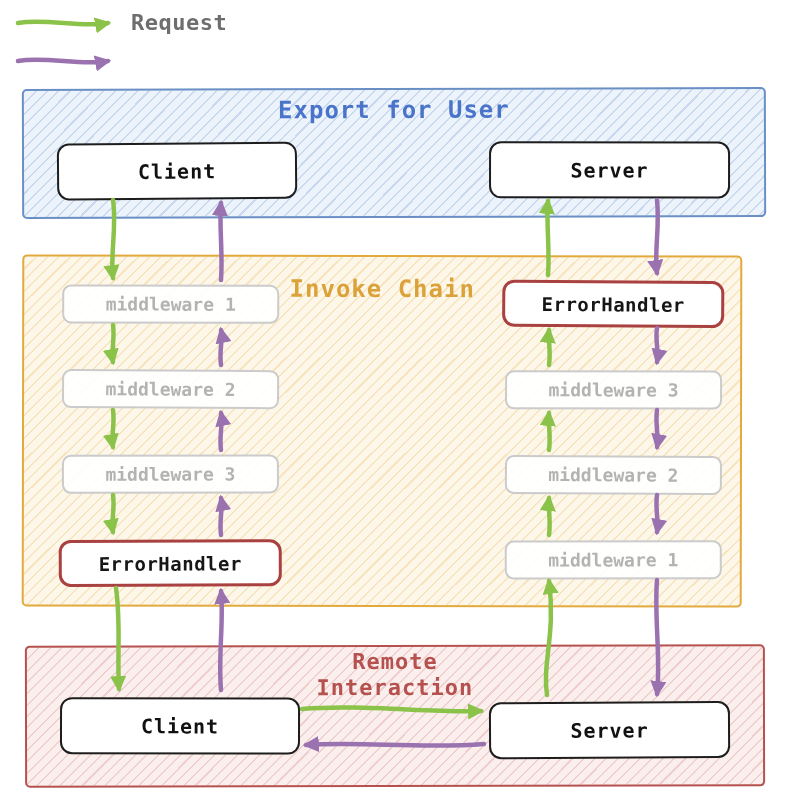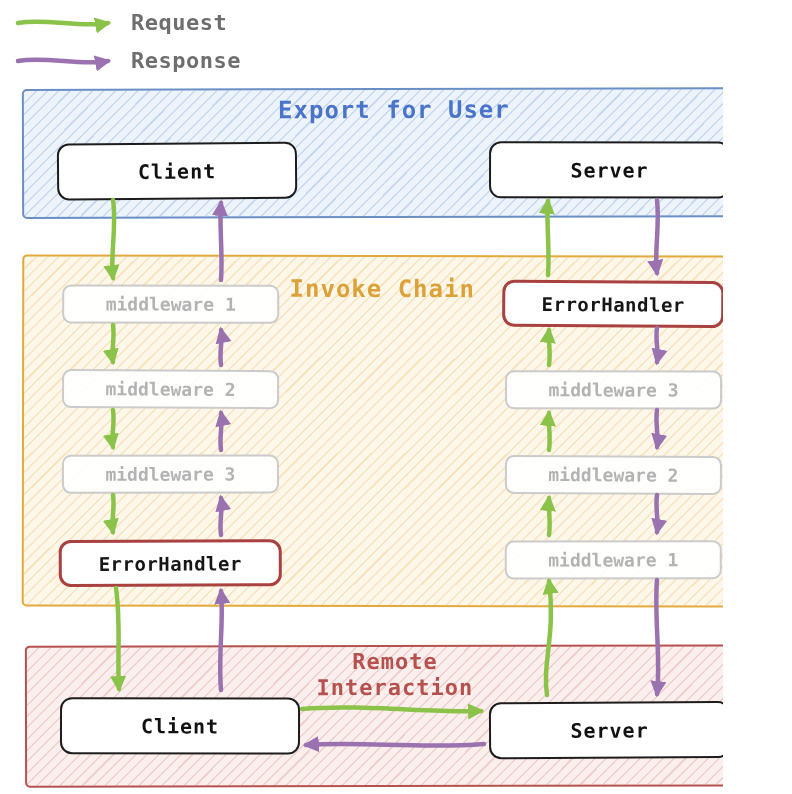--- a/index.html
+++ b/index.html
@@ -1,17 +1,17 @@
 <!DOCTYPE html>
 <html><head>
 <meta charset="utf-8">
 <style>
   html,body{margin:0;padding:0;background:#ffffff;}
   .canvas{
-    position:relative;width:723px;height:794px;background:#ffffff;overflow:hidden;
+    position:relative;width:792px;height:794px;background:#ffffff;overflow:hidden;
     font-family:"DejaVu Sans Mono","Liberation Mono",monospace;
   }
   
   .legend-label{
     position:absolute;font-size:22px;font-weight:bold;color:#6e6e6e;letter-spacing:0.5px;
   }
   .legend-request{left:131px;top:10px;}
   .legend-response{left:131px;top:48px;}
   
   .section{position:absolute;border-radius:5px;box-sizing:border-box;}
@@ -73,21 +73,20 @@
   .n-server-bot{left:462px;top:55px;width:241px;height:57px;transform:rotate(-0.2deg);}
   
   .arrows{position:absolute;left:0;top:0;width:792px;height:794px;pointer-events:none;}
 </style>
 </head>
 <body>
 
 <div class="canvas">
 
   <div class="legend-label legend-request">Request</div>
-  <div class="legend-label legend-response">Response</div>
 
   <div class="section section-export">
     <div class="section-title">Export for User</div>
     <div class="node endpoint n-client-top">
       <span>Client</span>
     </div>
     <div class="node endpoint n-server-top">
       <span>Server</span>
     </div>
   </div>

